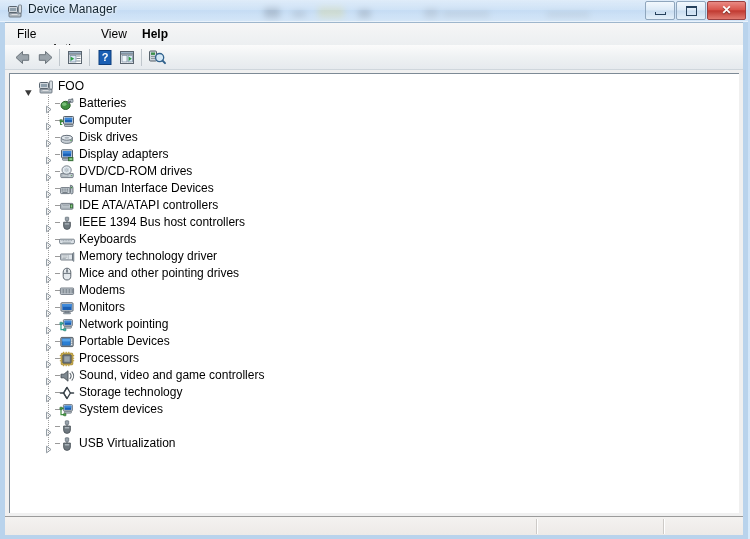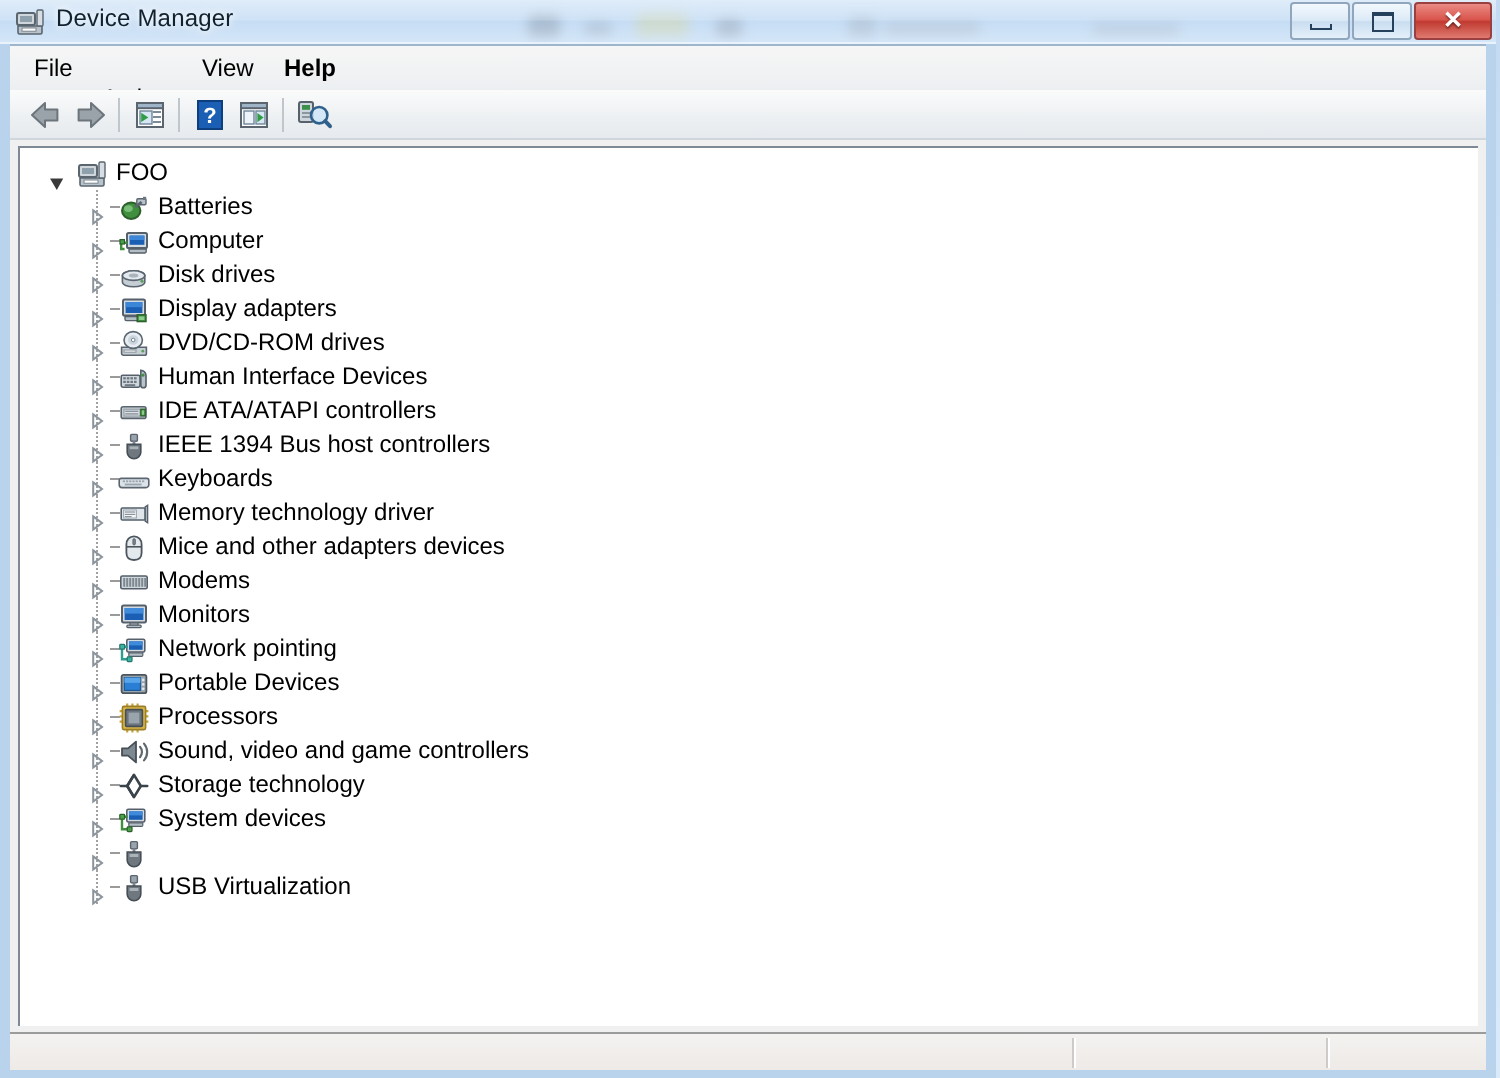--- a/index.html
+++ b/index.html
@@ -600,21 +600,21 @@
                 <span class="connector"></span>
                 <span class="twisty twisty-child"><svg width="9" height="9" viewBox="0 0 9 9">
                     <path d="M2.6 1.2 7 4.5 2.6 7.8z" fill="none" stroke="#8b949c" stroke-width="1"></path>
                   </svg></span>
                 <span class="stub"></span>
                 <span class="icon icon-child"><svg width="16" height="16" viewBox="0 0 16 16">
                     <path d="M8 2.2c2.3 0 3.8 1.7 3.8 4v4.2c0 2.3-1.5 3.6-3.8 3.6s-3.8-1.3-3.8-3.6V6.2c0-2.3 1.5-4 3.8-4z" fill="#e4e9ed" stroke="#4b555e" stroke-width=".9"></path>
                     <path d="M4.3 7.4h7.4" stroke="#4b555e" stroke-width=".8"></path>
                     <rect x="7.5" y="3.4" width="1.1" height="3" rx=".4" fill="#8d969e" stroke="#4b555e" stroke-width=".5"></rect>
                   </svg></span>
-                <span class="label label-child">Mice and other adapters devices</span>
+                <span class="label label-child">Mice and other pointing drives</span>
               </div>
               <div class="node node-child">
                 <span class="connector"></span>
                 <span class="twisty twisty-child"><svg width="9" height="9" viewBox="0 0 9 9">
                     <path d="M2.6 1.2 7 4.5 2.6 7.8z" fill="none" stroke="#8b949c" stroke-width="1"></path>
                   </svg></span>
                 <span class="stub"></span>
                 <span class="icon icon-child"><svg width="16" height="16" viewBox="0 0 16 16">
                     <rect x="1.4" y="5" width="13.2" height="6.4" rx=".8" fill="#cfd6dc" stroke="#55606a" stroke-width=".8"></rect>
                     <g fill="#7e8890">

